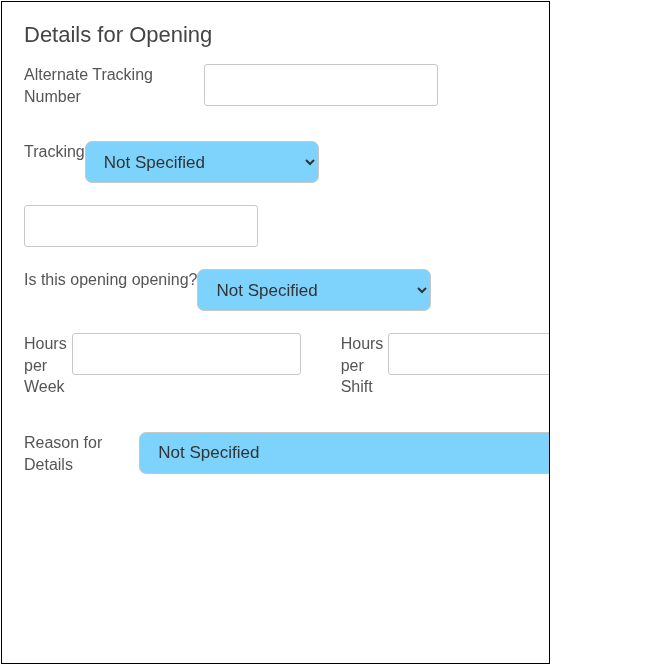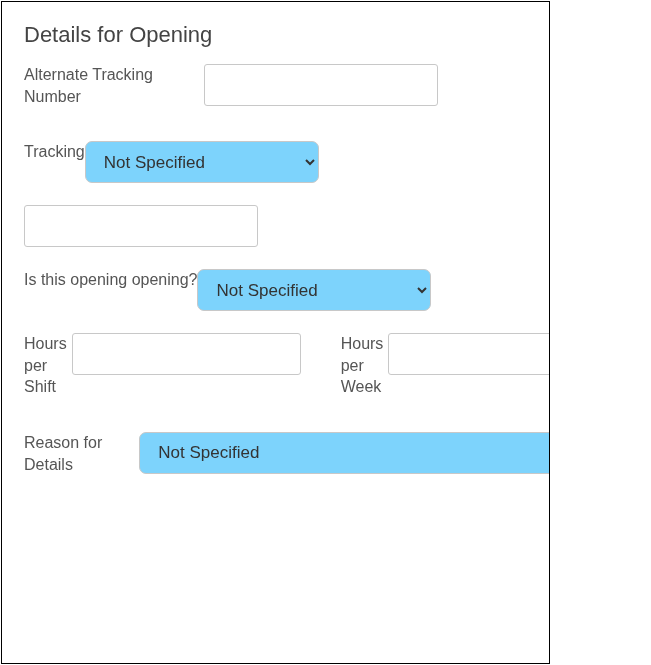--- a/index.html
+++ b/index.html
@@ -101,25 +101,25 @@
     <div class="form-group">
       <label class="form-label">Is this opening opening?</label>
       <select class="select-input">
         <option>Not Specified</option>
       </select>
     </div>
   </div>
 
   <div class="form-row">
     <div class="form-group">
-      <label class="form-label">Hours per Shift</label>
+      <label class="form-label">Hours per Week</label>
       <input type="text" class="text-input" value="" style="">
     </div>
     <div class="form-group">
-      <label class="form-label">Hours per Week</label>
+      <label class="form-label">Hours per Shift</label>
       <input type="text" class="text-input" value="" style="">
     </div>
   </div>
 
   <div class="form-row">
     <div class="form-group">
       <label class="form-label">Reason for Details</label>
       <select class="select-input select-wide">
         <option>Not Specified</option>
       </select>

